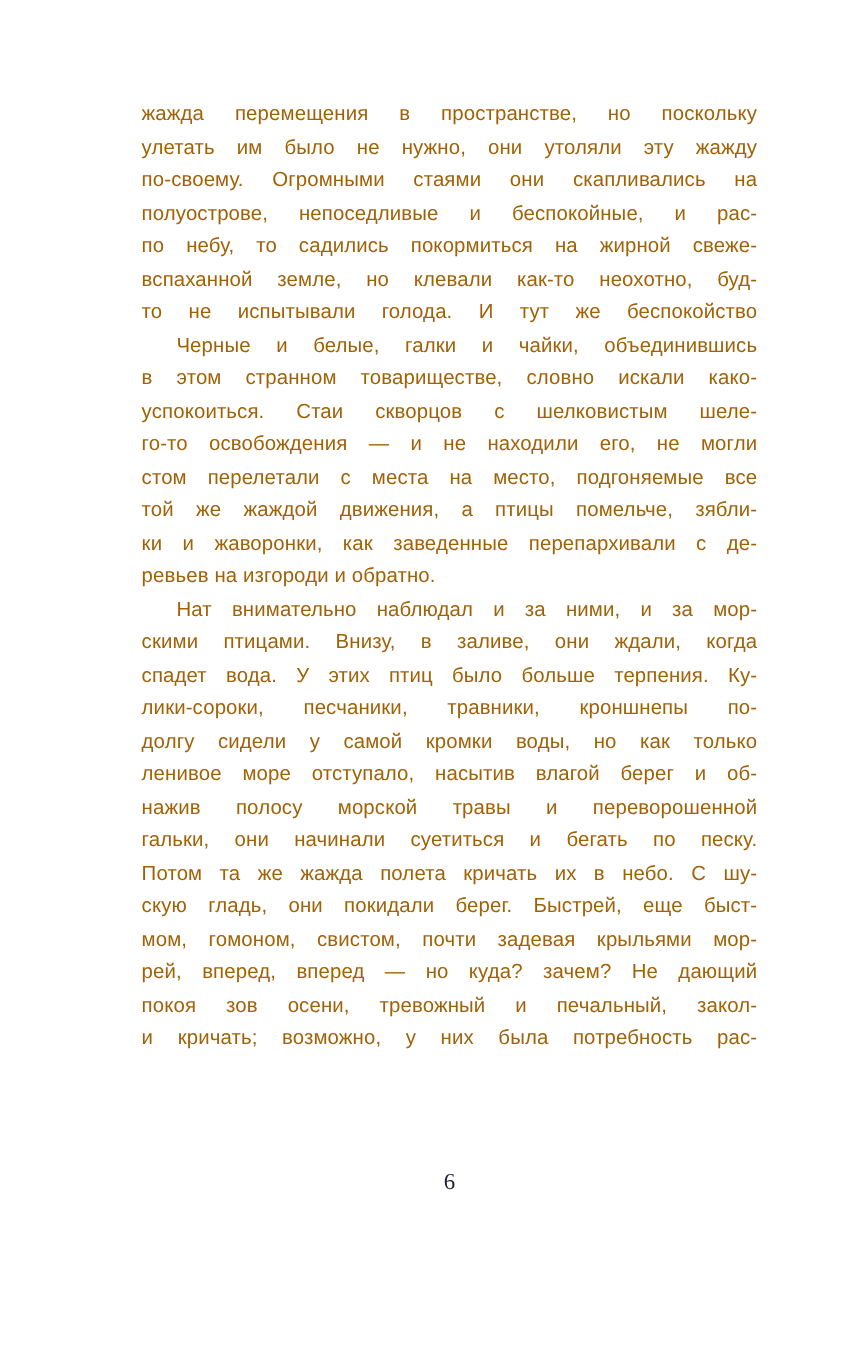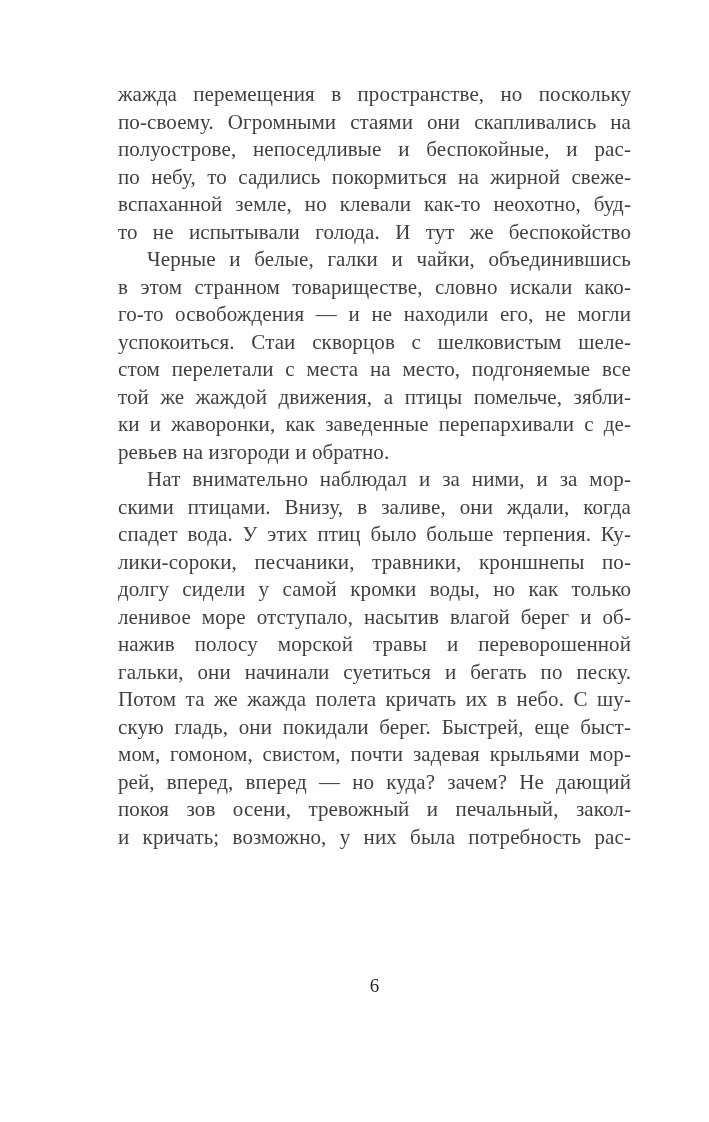--- a/index.html
+++ b/index.html
@@ -17,24 +17,24 @@
   .page {
     position: absolute;
     inset: 0;
     background: #ffffff;
   }
   .text-block {
     position: absolute;
     left: 118px;
     top: 81px;
     width: 513px;
-    font-family: Liberation Serif, serif;
-    font-size: 21px;
+    font-family: Liberation Sans, sans-serif;
+    font-size: 17px;
     line-height: 27.5px;
-    color: #404040;
+    color: #a16207;
     letter-spacing: 0.1px;
   }
   .paragraph {
     margin: 0;
     padding: 0;
   }
   .line {
     text-align: justify;
     -moz-text-align-last: justify;
     text-align-last: justify;
@@ -59,31 +59,32 @@
     color: #1f242e;
   }
 </style>
 </head>
 <body>
 
 <div class="page">
   <div class="text-block">
       <div class="paragraph">
         <div class="line">жажда перемещения в пространстве, но поскольку</div>
+        <div class="line">улетать им было не нужно, они утоляли эту жажду</div>
         <div class="line">по-своему. Огромными стаями они скапливались на</div>
         <div class="line">полуострове, непоседливые и беспокойные, и рас-</div>
         <div class="line">по небу, то садились покормиться на жирной свеже-</div>
         <div class="line">вспаханной земле, но клевали как-то неохотно, буд-</div>
         <div class="line">то не испытывали голода. И тут же беспокойство</div>
       </div>
       <div class="paragraph indented">
         <div class="line">Черные и белые, галки и чайки, объединившись</div>
         <div class="line">в этом странном товариществе, словно искали како-</div>
+        <div class="line">успокоиться. Стаи скворцов с шелковистым шеле-</div>
         <div class="line">го-то освобождения — и не находили его, не могли</div>
-        <div class="line">успокоиться. Стаи скворцов с шелковистым шеле-</div>
         <div class="line">стом перелетали с места на место, подгоняемые все</div>
         <div class="line">той же жаждой движения, а птицы помельче, зябли-</div>
         <div class="line">ки и жаворонки, как заведенные перепархивали с де-</div>
         <div class="line last">ревьев на изгороди и обратно.</div>
       </div>
       <div class="paragraph indented">
         <div class="line">Нат внимательно наблюдал и за ними, и за мор-</div>
         <div class="line">скими птицами. Внизу, в заливе, они ждали, когда</div>
         <div class="line">спадет вода. У этих птиц было больше терпения. Ку-</div>
         <div class="line">лики-сороки, песчаники, травники, кроншнепы по-</div>

